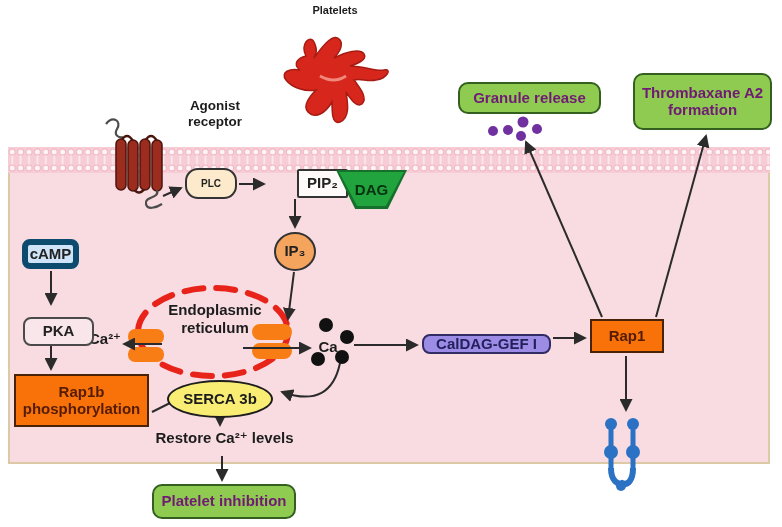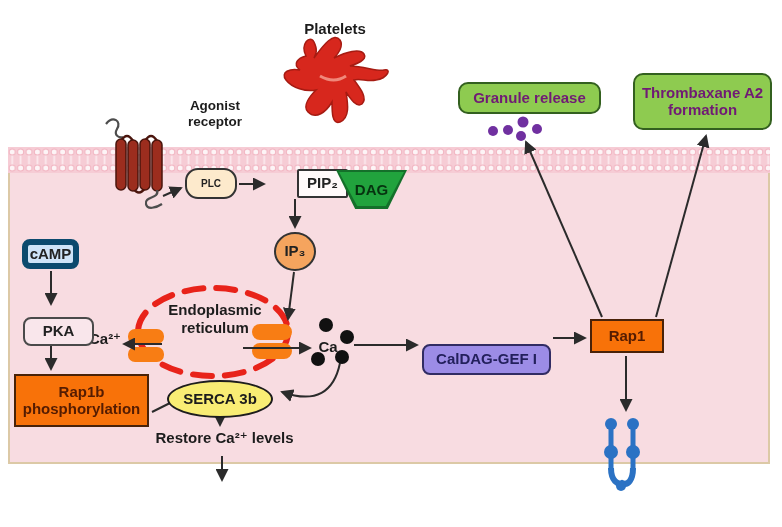--- a/index.html
+++ b/index.html
@@ -121,38 +121,39 @@
       <line x1="633" y1="426" x2="633" y2="470" stroke-width="5"></line>
       <circle cx="611" cy="424" r="6" stroke="none"></circle>
       <circle cx="633" cy="424" r="6" stroke="none"></circle>
       <circle cx="611" cy="452" r="7" stroke="none"></circle>
       <circle cx="633" cy="452" r="7" stroke="none"></circle>
       <path d="M611,468 c0,13 7,17 11,15 c6,3 11,-3 11,-15" stroke-width="6" fill="none"></path>
       <circle cx="621" cy="486" r="5" stroke="none"></circle>
     </g>
   </svg>
 
-  <div class="lbl" style="left:270px;top:20px;width:130px;font-size:15px;">Platelets</div>
+  <div class="lbl" style="left:270px;top:4px;width:130px;font-size:11px;">Platelets</div>
   <div class="lbl" style="left:175px;top:98px;width:80px;font-size:13.5px;">Agonist receptor</div>
   <div class="lbl" style="left:84px;top:330px;width:42px;font-size:15px;">Ca²⁺</div>
   <div class="lbl" style="left:150px;top:301px;width:130px;font-size:15px;">Endoplasmic reticulum</div>
   <div class="lbl" style="left:313px;top:338px;width:30px;font-size:15px;">Ca</div>
   <div class="lbl" style="left:152px;top:429px;width:145px;font-size:15px;">Restore Ca²⁺ levels</div>
 
   <div class="node plc" style="left:185px;top:168px;width:52px;height:31px;">PLC</div>
   <div class="node pip2" style="left:269px;top:169px;width:51px;height:29px;">PIP₂</div>
 
   <div class="trap-outer" style="left:336px;top:170px;width:71px;height:39px;">
     <div class="trap-inner">DAG</div>
   </div>
 
   <div class="node ip3" style="left:274px;top:232px;width:42px;height:39px;">IP₃</div>
   <div class="node camp" style="left:22px;top:239px;width:57px;height:30px;">cAMP</div>
   <div class="node pka" style="left:23px;top:309px;width:71px;height:29px;margin-top:8px;">PKA</div>
   <div class="node orange" style="left:14px;top:374px;width:135px;height:53px;padding:16px 4px;">Rap1b phosphorylation</div>
   <div class="node serca" style="left:167px;top:380px;width:106px;height:38px;">SERCA 3b</div>
-  <div class="node purplebox" style="left:422px;top:344px;width:129px;height:31px;">CalDAG-GEF I</div>
+  <div class="node purplebox" style="left:422px;top:334px;width:129px;height:20px;">CalDAG-GEF I</div>
   <div class="node orange" style="left:590px;top:319px;width:74px;height:34px;">Rap1</div>
 
   <div class="node green" style="left:458px;top:82px;width:143px;height:32px;">Granule release</div>
   <div class="node green" style="left:633px;top:73px;width:139px;height:57px;padding:0 6px;">Thrombaxane A2 formation</div>
+  <div class="node green" style="left:152px;top:484px;width:144px;height:35px;">Platelet inhibition</div>
 
 </div>
 
 </body></html>

